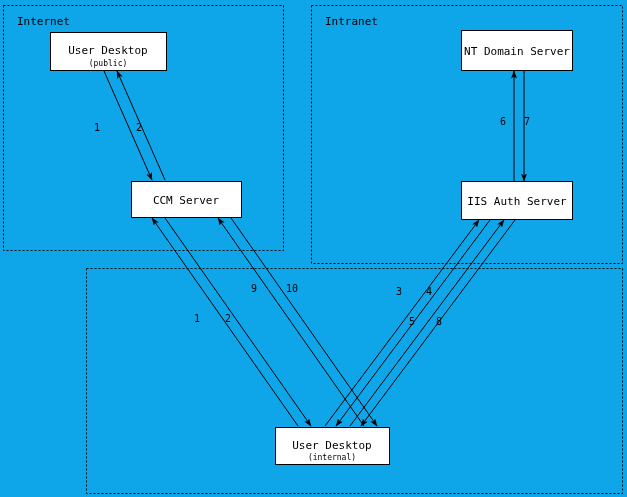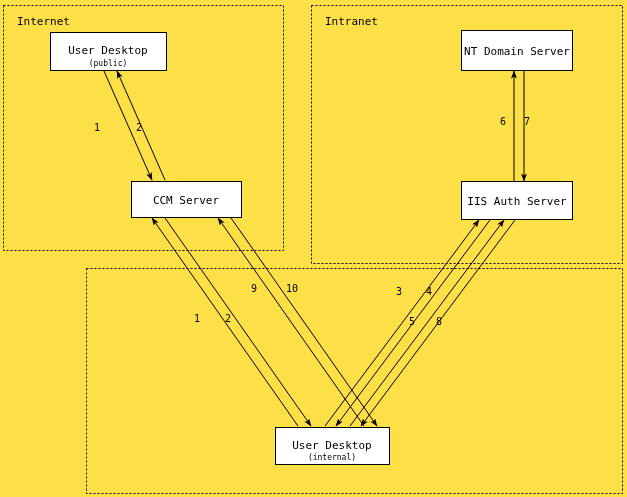--- a/index.html
+++ b/index.html
@@ -4,21 +4,21 @@
 <style>
   html, body {
     margin: 0;
     padding: 0;
     background: #ffffff;
   }
   #canvas {
     position: relative;
     width: 627px;
     height: 497px;
-    background: #fde047;
+    background: #0ea5e9;
     font-family: "DejaVu Sans Mono", monospace;
     overflow: hidden;
   }
   svg { display: block; }
   .zone-label {
     font-family: "DejaVu Sans Mono", monospace;
     font-size: 11px;
     fill: #000000;
   }
   .node-title {

